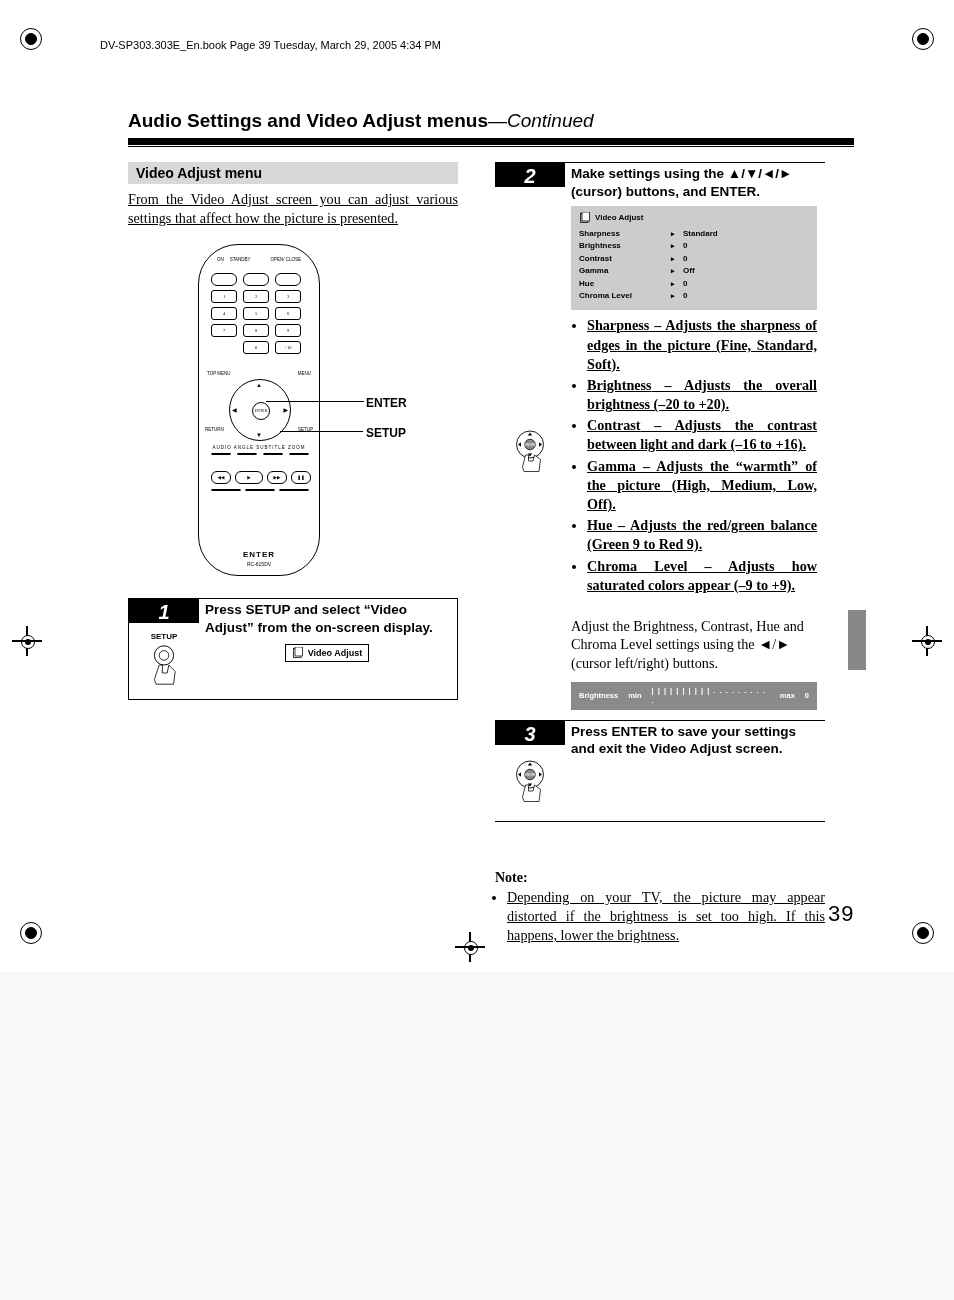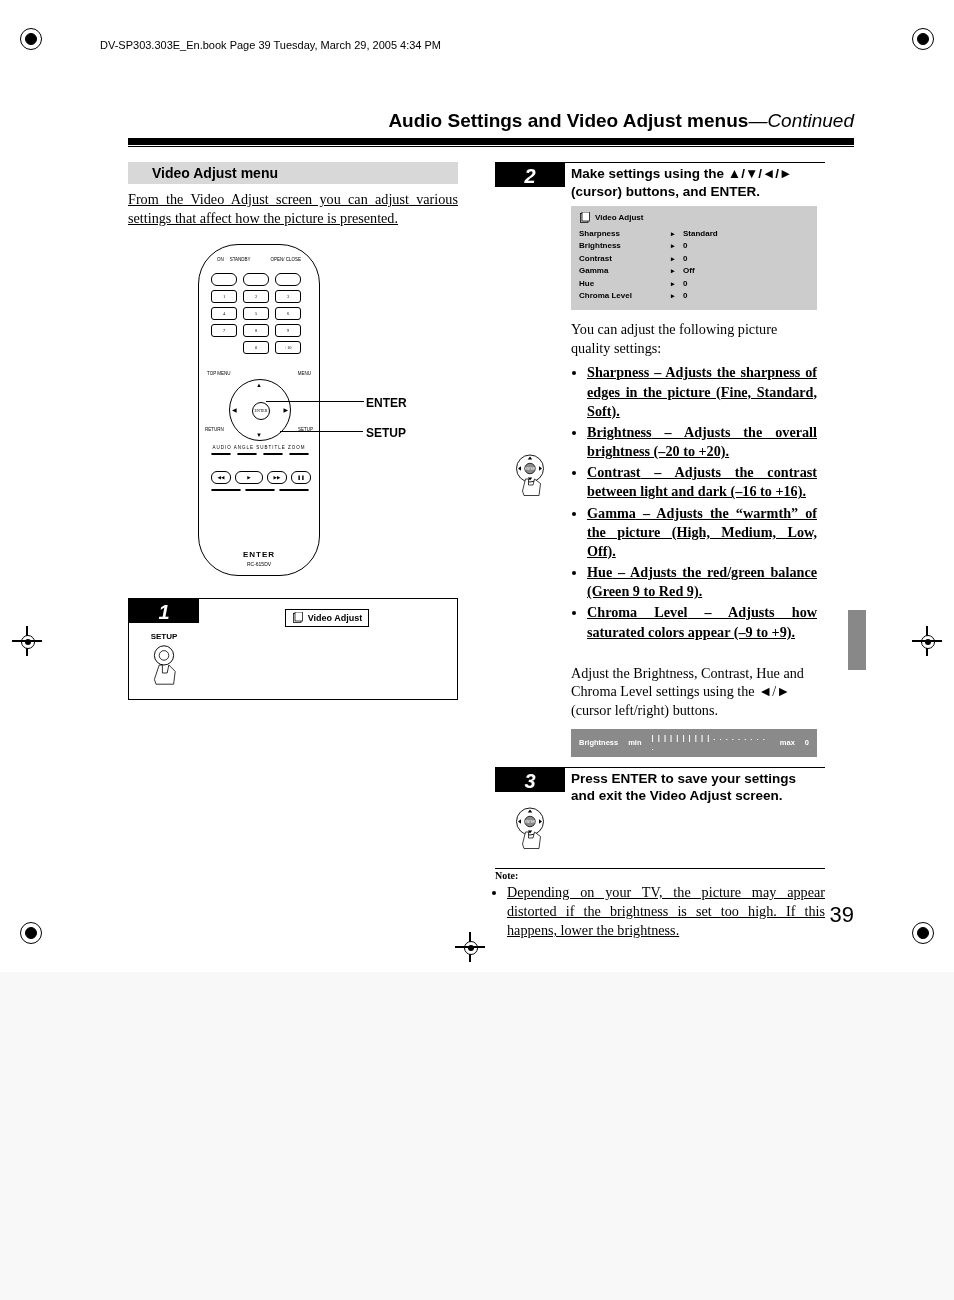--- a/index.html
+++ b/index.html
@@ -35,21 +35,20 @@
     top: 39px;
     left: 100px;
     font-family: Arial, sans-serif;
     font-size: 11px;
   }
   .section-title-area {
     position: absolute;
     top: 110px;
     left: 128px;
     right: 100px;
-    text-align: right;
   }
   .section-title {
     font-family: Arial, sans-serif;
     font-weight: bold;
     font-size: 19px;
   }
   .section-title .cont {
     font-style: italic;
     font-weight: normal;
   }
@@ -72,21 +71,21 @@
     position: absolute;
     width: 330px;
   }
   .col-left { left: 128px; top: 162px; }
   .col-right { left: 495px; top: 162px; }
   .sub-heading {
     background: #d8d8d8;
     font-family: Arial, sans-serif;
     font-weight: bold;
     font-size: 14px;
-    padding: 3px 24px;
+    padding: 3px 8px;
     margin-bottom: 6px;
   }
   .body-text {
     font-size: 14.2px;
     line-height: 1.35;
     text-align: justify;
     text-decoration: underline;
   }
   .remote-box {
     width: 190px;
@@ -281,27 +280,27 @@
   }
   .note-block {
     position:absolute;
     left:495px;
     top: 870px;
     width:330px;
   }
   .note-block .nh {
     font-family:"Times New Roman",serif;
     font-weight:bold;
-    font-size:10px;
+    font-size:14px;
   }
   .page-num {
     position:absolute;
     right:100px;
     bottom:44px;
-    font-family:Liberation Sans, sans-serif;
+    font-family:Liberation Mono, monospace;
     font-size:22px;
   }
   .side-tab {
     position:absolute;
     right:88px;
     top:610px;
     width:18px;
     height:60px;
     background:#888;
   }
@@ -442,20 +441,21 @@
       <div class="step-num-cell">1</div>
       <div class="step-icon-cell">
         <div class="small-lbl">SETUP</div>
         <svg class="hand-svg" viewBox="0 0 60 60">
           <circle cx="30" cy="18" r="12" fill="none" stroke="#000" stroke-width="1.2"></circle>
           <circle cx="30" cy="18" r="6" fill="none" stroke="#000" stroke-width="1"></circle>
           <path d="M18 48 L24 30 L28 30 L28 40 L34 40 L36 30 L44 38 L42 54 L20 54 Z" fill="#fff" stroke="#000" stroke-width="1"></path>
         </svg>
       </div>
       <div class="step-text-cell">
+        <span>Press SETUP and select “Video Adjust” from the on-screen display.</span>
         <div style="text-align:center">
           <span class="onscreen-chip">
             <svg viewBox="0 0 16 16">
                 <rect x="2" y="2" width="10" height="12" fill="none" stroke="#000"></rect>
                 <rect x="4" y="0" width="10" height="12" fill="#fff" stroke="#000"></rect>
               </svg>
             <span>Video Adjust</span>
           </span>
         </div>
       </div>
@@ -516,21 +516,20 @@
                 <span>0</span>
               </div>
               <div class="osd-row">
                 <span>Chroma Level</span>
                 <span class="arrow"></span>
                 <span>0</span>
               </div>
             </div>
         </div>
 
-        <div class="normal" style="margin-top:10px;">You can adjust the following picture quality settings:</div>
         <ul class="desc-list" id="desc-items">
             <li><b>Sharpness</b><span> – Adjusts the sharpness of edges in the picture (Fine, Standard, Soft).</span></li>
             <li><b>Brightness</b><span> – Adjusts the overall brightness (–20 to +20).</span></li>
             <li><b>Contrast</b><span> – Adjusts the contrast between light and dark (–16 to +16).</span></li>
             <li><b>Gamma</b><span> – Adjusts the “warmth” of the picture (High, Medium, Low, Off).</span></li>
             <li><b>Hue</b><span> – Adjusts the red/green balance (Green 9 to Red 9).</span></li>
             <li><b>Chroma Level</b><span> – Adjusts how saturated colors appear (–9 to +9).</span></li>
           </ul>
         <div class="normal">Adjust the Brightness, Contrast, Hue and Chroma Level settings using the ◄/► (cursor left/right) buttons.</div>
 

